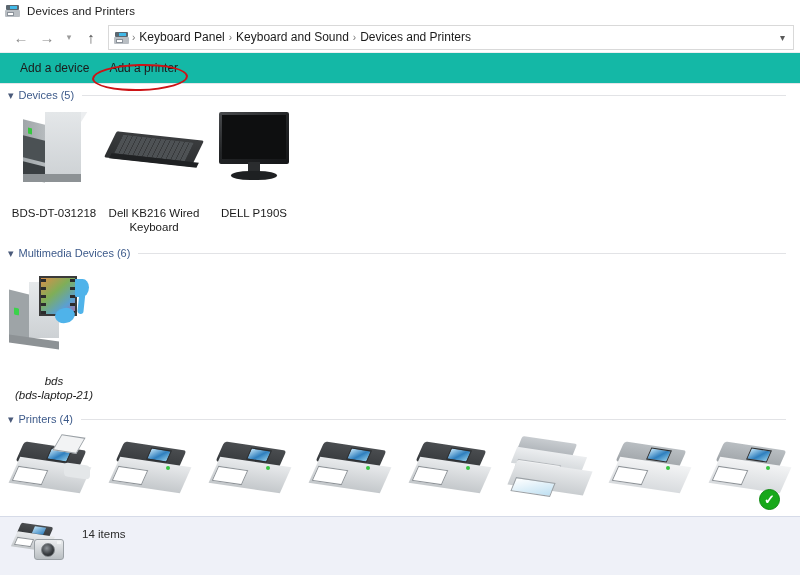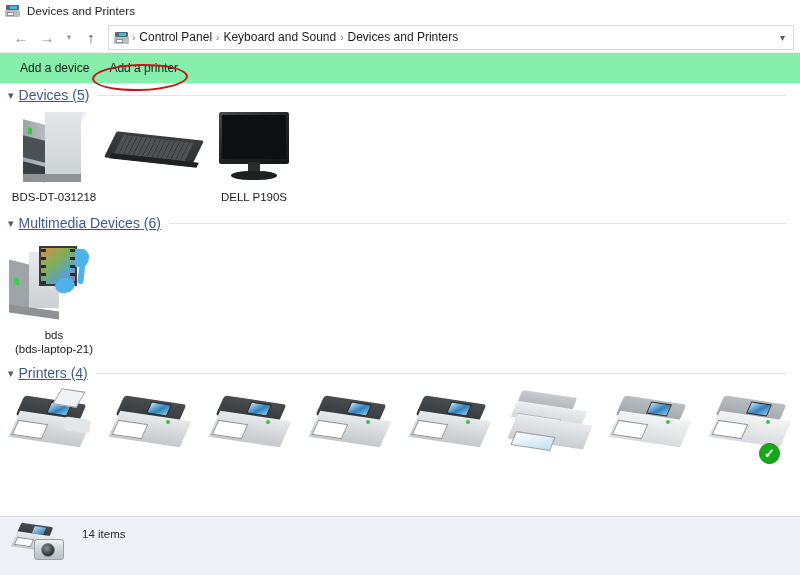--- a/index.html
+++ b/index.html
@@ -62,21 +62,21 @@
   .crumb {
     font-size: 12px; color: #1b1b1b; white-space: nowrap;
     padding: 0 3px;
   }
   .sep { color: #767676; font-size: 10px; padding: 0 1px; user-select:none; }
   .bc-caret { margin-left: auto; color: #5a5a5a; font-size: 10px; padding-right: 4px; }
 
   
   .cmdbar {
     height: 32px; flex: 0 0 32px;
-    background: #86efac;
+    background: #14b8a6;
     border-top: 1px solid #eceef1;
     border-bottom: 1px solid #e3e5e9;
     display: flex; align-items: center;
     padding-left: 10px;
     position: relative;
   }
   .cmd {
     font-size: 12px; color: #1b1b1b;
     padding: 4px 10px;
     white-space: nowrap;
@@ -100,35 +100,34 @@
     overflow: hidden; position: relative;
   }
   .group-hdr {
     display: flex; align-items: center;
     padding: 0 14px 0 8px;
     height: 22px;
     user-select: none;
   }
   .grp-caret { color: #4a5a7a; font-size: 11px; margin-right: 5px; }
   .grp-title {
-    font-size: 14px; color: #3d5a8a; white-space: nowrap;
+    font-size: 11px; color: #3d5a8a; white-space: nowrap;
     margin-right: 8px;
-    text-decoration: underline;
   }
   .grp-line { flex: 1 1 auto; height: 1px; background: #e2e3e6; }
 
   .tiles { display: flex; padding-left: 4px; }
   .tile {
     width: 100px;
     display: flex; flex-direction: column; align-items: center;
     padding-top: 4px;
   }
   .tile .art { height: 74px; display:flex; align-items:flex-end; justify-content:center; position:relative;}
   .tile .cap {
-    margin-top: 6px; text-align: center;
+    margin-top: 22px; text-align: center;
     font-size: 11.5px; color: #1b1b1b; line-height: 14px;
     width: 100px;
   }
 
   
   
   .tower { position: relative; width: 62px; height: 72px; }
   .tower .side  { position:absolute; left:0; top:10px; width:22px; height:58px; background:linear-gradient(90deg,#9fa5a8,#b6bbbe); transform: skewY(14deg); }
   .tower .face  { position:absolute; left:22px; top:0px; width:36px; height:62px; background:linear-gradient(180deg,#e4e7e9,#cfd3d6); }
   .tower .facet { position:absolute; left:22px; top:0px; width:36px; height:10px; background:#eceef0; transform: skewX(-32deg); transform-origin: bottom left;}
@@ -298,21 +297,21 @@
     <div class="breadcrumb">
       <span class="crumbico">
         <span class="dpicon" style="width:15px;height:15px;">
             <span class="top"></span>
             <span class="scr"></span>
             <span class="body"></span>
             <span class="tray"></span>
           </span>
       </span>
       <span class="sep">›</span>
-      <span class="crumb">Control Panel</span>
+      <span class="crumb">Keyboard Panel</span>
       <span class="sep">›</span>
       <span class="crumb">Keyboard and Sound</span>
       <span class="sep">›</span>
       <span class="crumb">Devices and Printers</span>
       <span class="bc-caret">▾</span>
     </div>
   </div>
 
   <div class="cmdbar">
     <div class="cmd">Add a device</div>
@@ -345,20 +344,21 @@
       </div>
 
       <div class="tile">
         <div class="art" style="padding-bottom:16px;">
           <div class="kbd">
               <i class="kb-body"></i>
               <i class="kb-keys"></i>
               <i class="kb-edge"></i>
             </div>
         </div>
+        <div class="cap">Dell KB216 Wired Keyboard</div>
       </div>
 
 
       <div class="tile">
         <div class="art">
           <div class="mon1">
               <i class="scr"></i>
               <i class="bez"></i>
               <i class="neck"></i>
               <i class="base"></i>
@@ -385,21 +385,21 @@
               <i class="t-base"></i>
               <i class="led"></i>
             <i class="film"></i>
             <span class="note">
                 <i class="stem"></i>
                 <i class="flag"></i>
                 <i class="head"></i>
               </span>
           </div>
         </div>
-        <div class="cap" style="white-space:pre-line;">bds
+        <div class="cap" style="white-space:pre-line;font-style:italic;">bds
 (bds-laptop-21)</div>
       </div>
     </div>
 
     <div class="group-hdr" style="margin-top:6px;">
       <span class="grp-caret">▾</span>
       <span class="grp-title">Printers (4)</span>
       <span class="grp-line"></span>
     </div>
 

